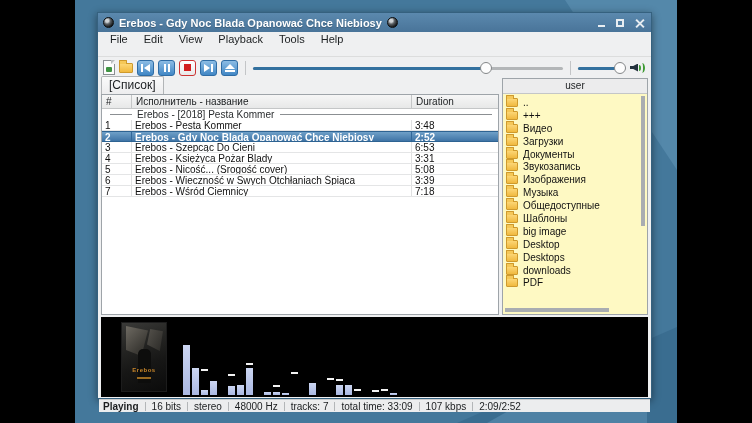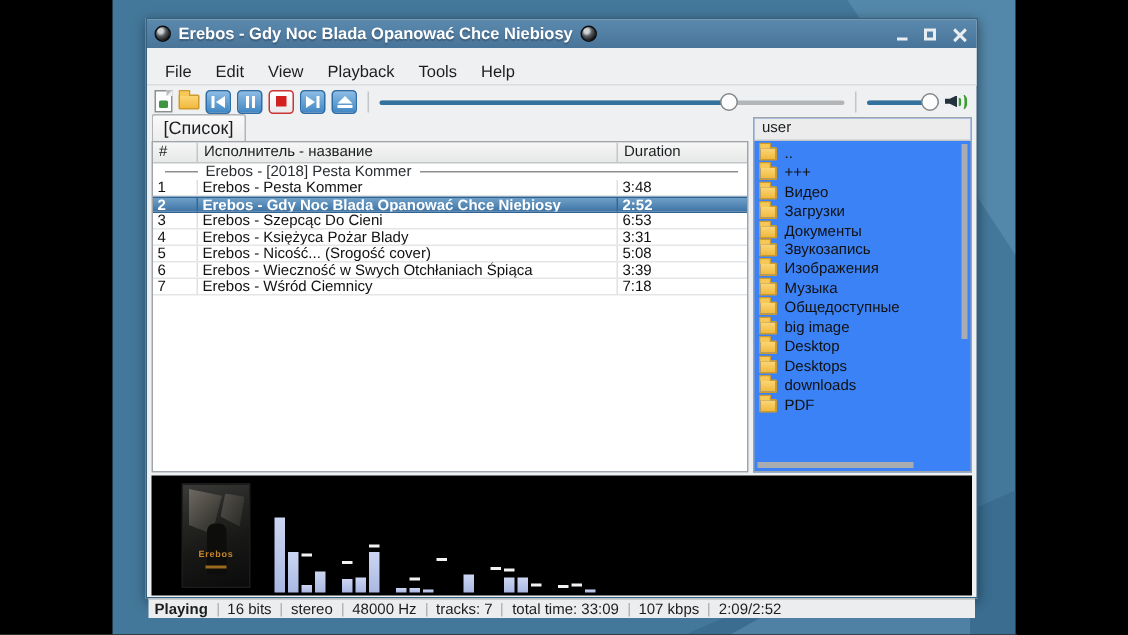--- a/index.html
+++ b/index.html
@@ -35,21 +35,21 @@
   .glyph-min { width:7px; height:2px; background:#e8edf1; margin-top:6px; }
   .glyph-max { width:8px; height:8px; border:2px solid #e8edf1; }
   .glyph-close { position:relative; width:9px; height:9px; }
   .glyph-close::before,.glyph-close::after { content:""; position:absolute; left:4px; top:0;
        width:2px; height:11px; background:#e8edf1; }
   .glyph-close::before { transform:rotate(45deg); }
   .glyph-close::after  { transform:rotate(-45deg); }
 
   
   #menubar { height:25px; background:#eff0f1; border-bottom:1px solid #dcdddd;
-             display:flex; align-items:flex-end; padding-left:4px; }
+             display:flex; align-items:flex-start; padding-left:4px; }
   .menu-item { font-size:11px; color:#1b1e20; padding:0 8px; line-height:15px; }
 
   
   #toolbar { height:21px; display:flex; align-items:center; padding:0 5px; gap:4px; }
   .tb-sep { width:1px; height:14px; background:#c3c5c7; margin:0 3px; }
   .page-icon { width:12px; height:15px; background:#fdfdfd; border:1px solid #8a8f93;
                position:relative; }
   .page-icon::before { content:""; position:absolute; right:-1px; top:-1px; width:0; height:0;
                border-left:4px solid #b9bdc0; border-top:4px solid #eff0f1; transform:rotate(90deg); }
   .page-icon::after { content:""; position:absolute; left:2px; bottom:2px; width:6px; height:5px;
@@ -116,22 +116,22 @@
            border-bottom:1px solid #e4e5e6; }
   .td { padding:0 3px; overflow:hidden; white-space:nowrap; line-height:11px; }
   .td.c-num { width:30px; border-right:1px solid #dfe0e1; }
   .td.c-title { flex:1; border-right:1px solid #dfe0e1; }
   .td.c-dur { width:86px; }
   .t-row.sel { background:linear-gradient(#6fa0c8,#3f74a6); color:#fff; font-weight:bold;
            border-top:1px solid #2e6392; border-bottom:1px solid #2e6392; }
   .t-row.sel .td { border-right-color:#32689a; }
 
   
-  #browser { flex:1; border:1px solid #9ea4a9; background:#3b82f6; display:flex;
-             flex-direction:column; position:relative; }
+  #browser { flex:1; border:1px solid #9ea4a9; background:#fef9c3; display:flex;
+             flex-direction:column; position:relative;text-align:center; }
   #browser-header { height:15px; background:#ececed; border-bottom:1px solid #c4c6c7;
              font-size:10px; color:#1b1e20; padding:1px 5px; }
   #file-list { flex:1; list-style:none; padding:2px 0 0 3px; overflow:hidden; }
   .file-item { display:flex; align-items:center; gap:5px; height:12.9px; font-size:10px;
              color:#111; }
   .file-item .folder { width:12px; height:9px; }
   #v-scroll { position:absolute; right:2px; top:17px; width:4px; height:130px; background:#a9adb1; }
   #h-scroll { position:absolute; left:2px; bottom:2px; height:4px; width:104px; background:#a9adb1; }
 
   
@@ -335,20 +335,24 @@
             <li class="file-item">
               <span class="folder"></span>
               <span>Музыка</span>
             </li>
             <li class="file-item">
               <span class="folder"></span>
               <span>Общедоступные</span>
             </li>
             <li class="file-item">
               <span class="folder"></span>
+              <span>Шаблоны</span>
+            </li>
+            <li class="file-item">
+              <span class="folder"></span>
               <span>big image</span>
             </li>
             <li class="file-item">
               <span class="folder"></span>
               <span>Desktop</span>
             </li>
             <li class="file-item">
               <span class="folder"></span>
               <span>Desktops</span>
             </li>

